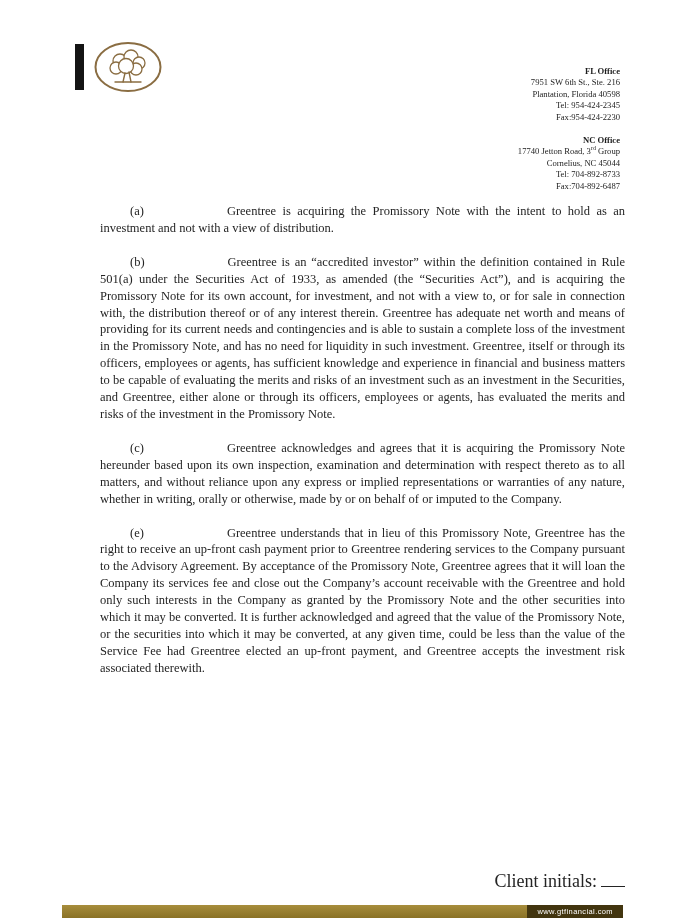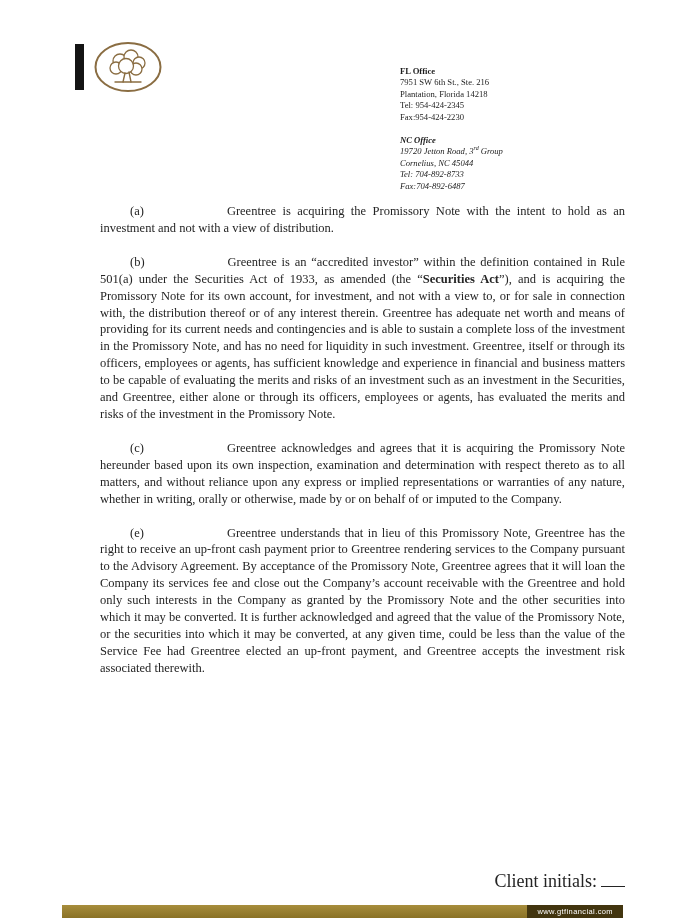--- a/index.html
+++ b/index.html
@@ -35,42 +35,42 @@
     font-size: 16px;
     font-weight: bold;
     color: #111111;
     letter-spacing: 0.2px;
     white-space: nowrap;
   }
   .addresses {
     position: absolute;
     right: 62px; top: 66px;
     width: 220px;
-    text-align: left;
+    text-align: right;
     font-size: 8.6px;
     line-height: 11.4px;
     color: #1c1c1c;
   }
   .office-title { font-weight: bold; }
-  .office + .office { margin-top: 12px; font-style: italic; }
+  .office + .office { margin-top: 12px; }
   .addr-line sup { font-size: 6px; vertical-align: super; line-height: 0; }
 
   
   .doc-body {
     position: absolute;
     left: 100px; top: 203px;
     width: 525px;
     font-size: 12.5px;
     line-height: 16.9px;
     text-align: justify;
     color: #242424;
   }
   .doc-body p { margin: 0 0 17px 0; }
   .u { text-decoration: underline; }
-  .b { font-weight: bold; }
+  .b { font-weight: normal; }
   .tab-sm { display: inline-block; width: 11px; }
   .tab-lg { display: inline-block; width: 83px; }
   .plabel { margin-left: 30px; }
 
   
   .client-initials {
     position: absolute;
     right: 57px; top: 871px;
     font-size: 18px;
     color: #242424;
@@ -127,27 +127,27 @@
       <path d="M36 31 L38 41"></path>
       <path d="M22 41 H48"></path>
     </g>
   </svg>
 
 
   <div class="addresses">
     <div class="office">
       <div class="office-title">FL Office</div>
       <div class="addr-line">7951 SW 6th St., Ste. 216</div>
-      <div class="addr-line">Plantation, Florida 14218</div>
+      <div class="addr-line">Plantation, Florida 40598</div>
       <div class="addr-line">Tel: 954-424-2345</div>
       <div class="addr-line">Fax:954-424-2230</div>
     </div>
     <div class="office">
       <div class="office-title">NC Office</div>
-      <div class="addr-line"><span>19720 Jetton Road, 3</span><sup>rd</sup><span> Group</span></div>
+      <div class="addr-line"><span>17740 Jetton Road, 3</span><sup>rd</sup><span> Group</span></div>
       <div class="addr-line">Cornelius, NC 45044</div>
       <div class="addr-line">Tel: 704-892-8733</div>
       <div class="addr-line">Fax:704-892-6487</div>
     </div>
   </div>
 
   <section class="doc-body">
 
 
     <p><span class="plabel">(a)</span><span class="tab-lg"></span><span>Greentree is acquiring the Promissory Note with the intent to hold as an investment and not with a view of distribution.</span></p>

